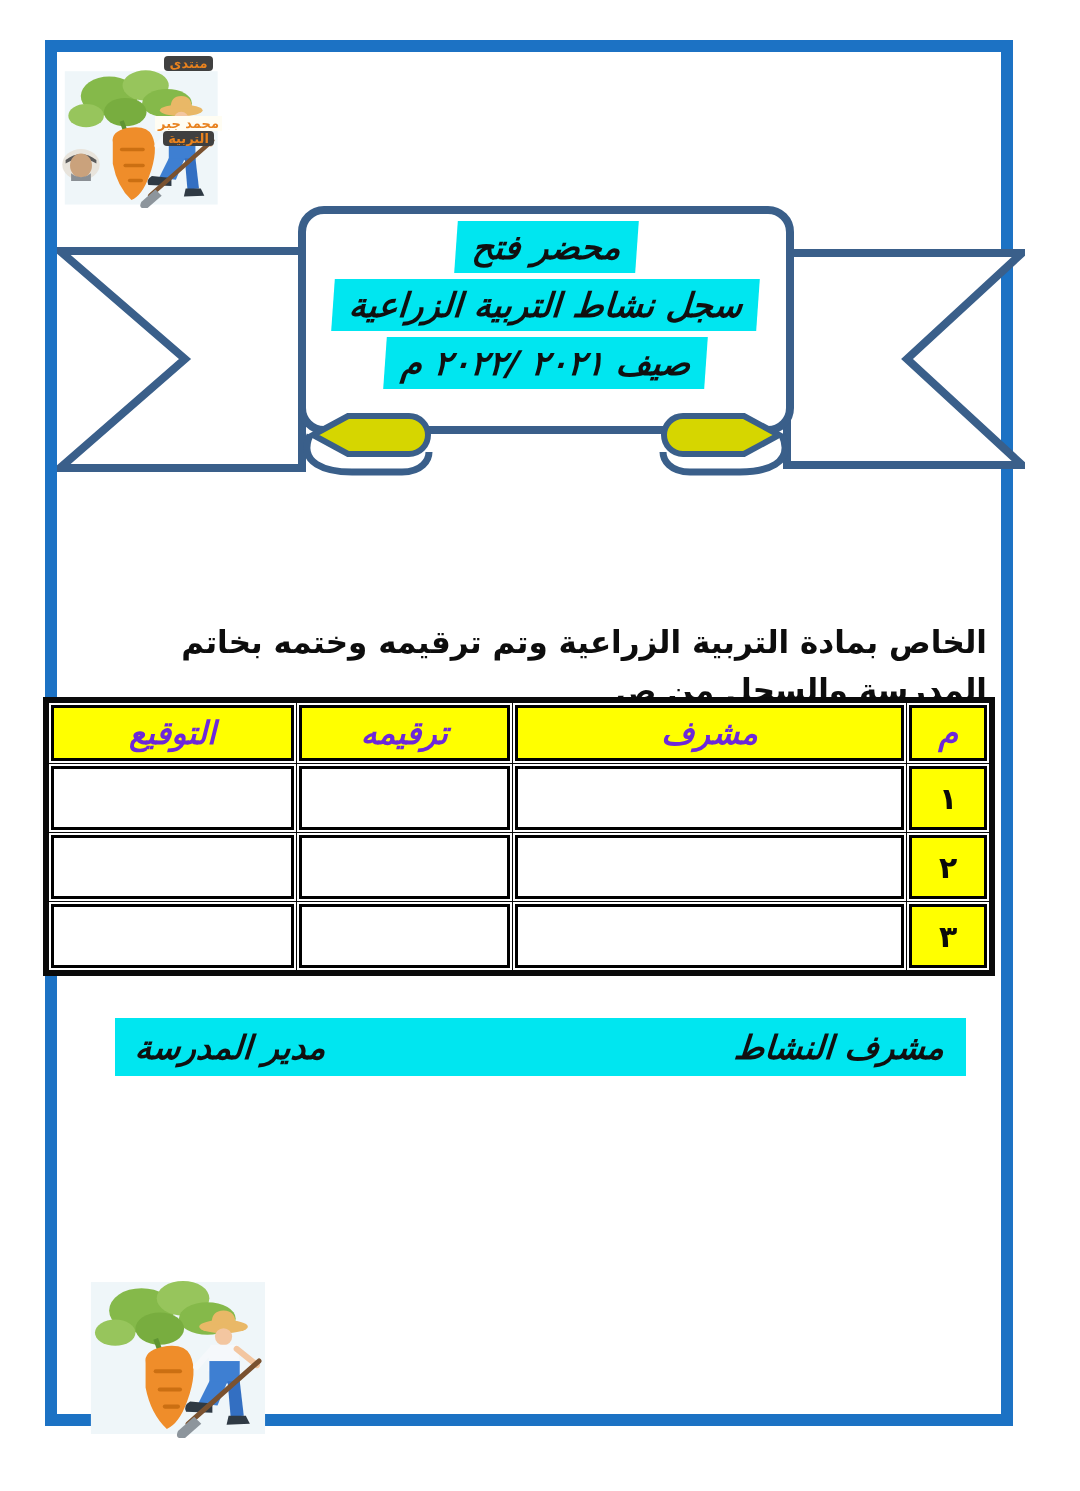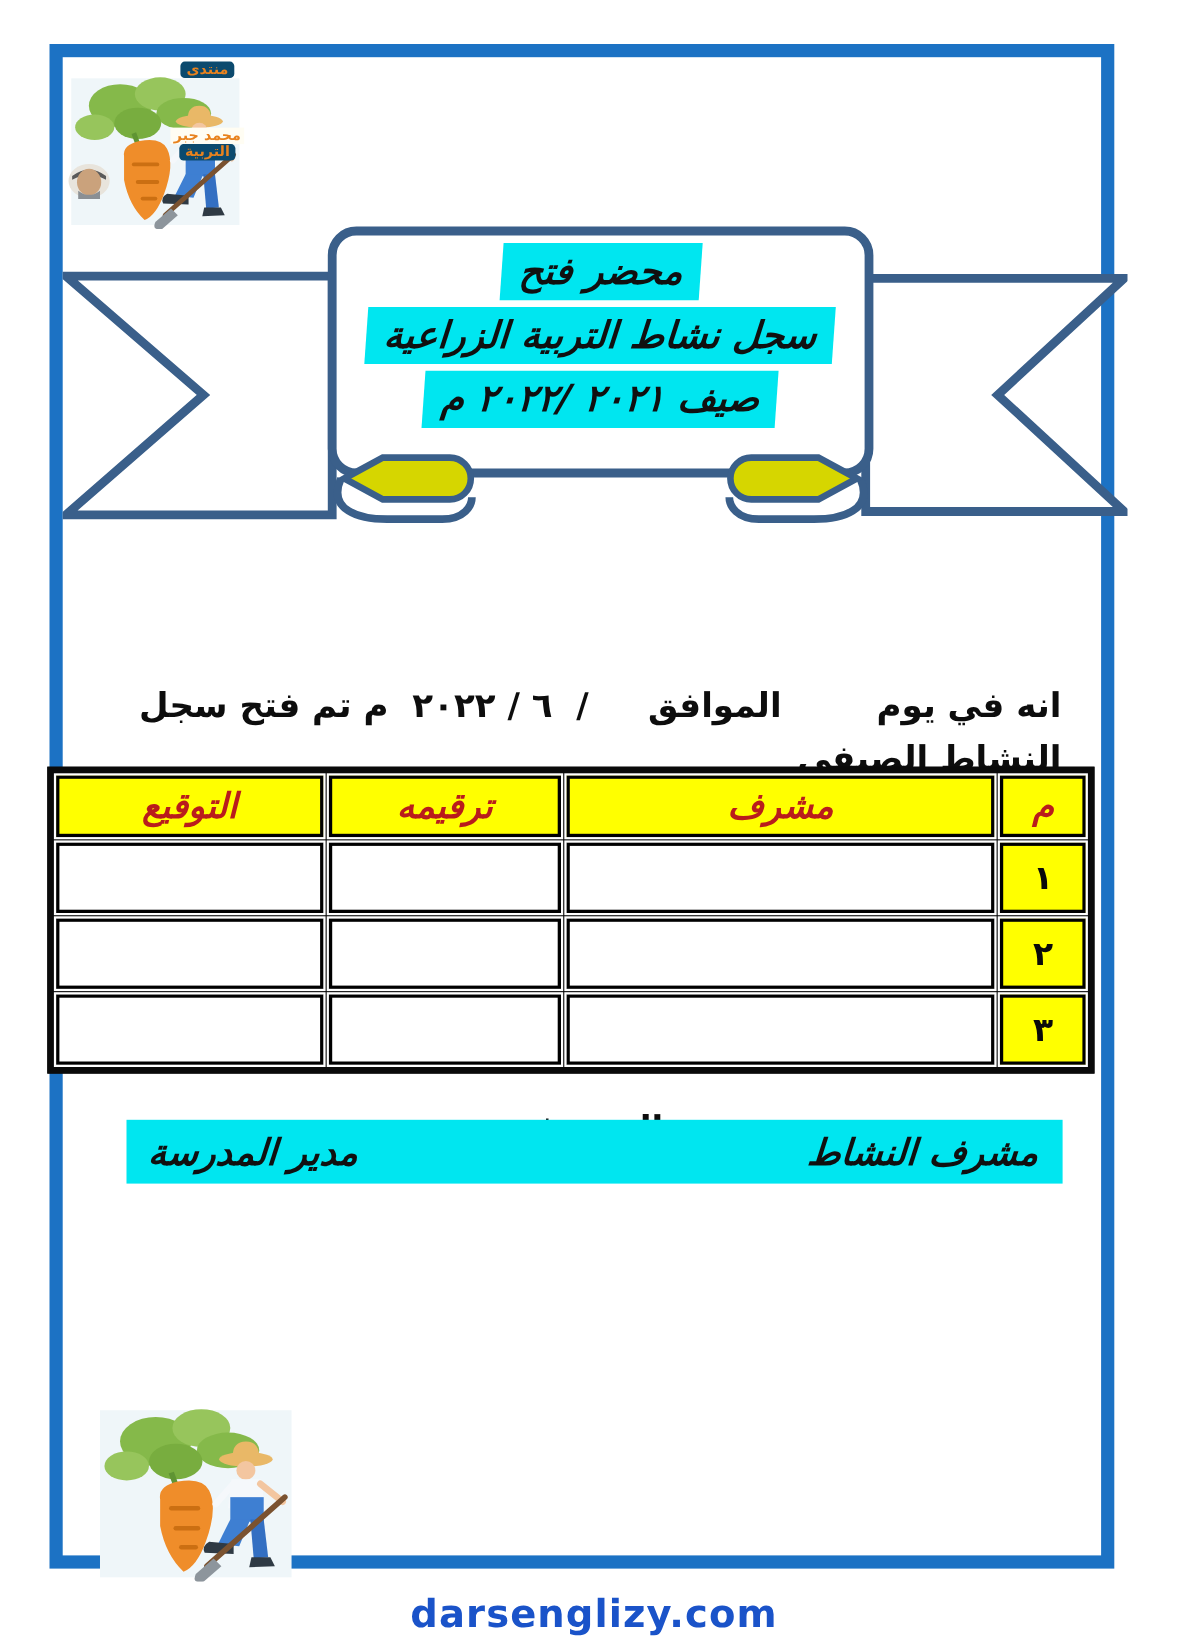--- a/index.html
+++ b/index.html
@@ -16,21 +16,21 @@
   body{font-family:"DejaVu Sans",sans-serif;}
   .page{position:relative;width:1080px;height:1491px;background:#fff;overflow:hidden;margin:0 auto;}
 
   
   .frame{position:absolute;left:45px;top:40px;width:968px;height:1386px;border:12px solid var(--frame-blue);}
 
   
   .logo-top{position:absolute;left:6px;top:2px;width:175px;height:174px;}
   .logo-top .art{position:absolute;left:0;top:0;width:160px;height:166px;}
   .badge{position:absolute;top:2px;right:16px;text-align:center;font-size:13px;line-height:15px;font-weight:bold;color:#e8821e;direction:rtl;}
-  .badge .b-hl{background:#0c4a6e;border-radius:4px;padding:0 5px;display:inline-block;}
+  .badge .b-hl{background:#404040;border-radius:4px;padding:0 5px;display:inline-block;}
   .badge .b-plain{background:#fffdf3;padding:0 3px;display:inline-block;margin-top:45px;}
   .face{position:absolute;left:-2px;top:94px;width:40px;height:33px;}
 
   
   .banner{position:absolute;left:0;top:150px;width:968px;height:285px;}
   .banner svg.shapes{position:absolute;left:0;top:0;width:968px;height:285px;}
   .banner-text{position:absolute;left:243px;top:16px;width:492px;text-align:center;direction:rtl;}
   .title-line{display:inline-block;background:var(--cyan);color:#101010;font-weight:bold;font-style:italic;
     font-size:34px;line-height:46px;padding:3px 16px;margin:3px 0;transform:skewX(-4deg);}
 
@@ -38,21 +38,21 @@
   .body-text{position:absolute;top:470px;right:14px;left:14px;direction:rtl;color:var(--ink);
     font-weight:bold;font-size:31px;line-height:48px;white-space:pre-wrap;}
   .body-text .l1{text-align:right;padding-right:22px;}
   .body-text .l2{text-align:right;}
   .body-text .l3{text-align:center;}
 
   
   .reg-table{position:absolute;top:645px;right:6px;width:952px;direction:rtl;
     border-collapse:separate;border-spacing:5px;background:#0a0a0a;border:3px solid #0a0a0a;}
   .reg-table th,.reg-table td{border:3px solid #000;outline:2px solid #fff;}
-  .reg-table th{background:var(--yellow);height:56px;font-size:32px;font-weight:bold;font-style:italic;color:#b91c1c;text-align:center;}
+  .reg-table th{background:var(--yellow);height:56px;font-size:32px;font-weight:bold;font-style:italic;color:#6d28d9;text-align:center;}
   .reg-table td{background:#fff;height:64px;}
   .reg-table td.num{background:var(--yellow);font-size:30px;font-weight:bold;text-align:center;color:#0a0a0a;}
   col.c-num{width:78px;}col.c-name{width:392px;}col.c-job{width:212px;}col.c-sign{width:244px;}
 
   
   .sign-strip{position:absolute;top:966px;left:58px;right:35px;height:58px;background:var(--cyan);
     display:flex;direction:rtl;justify-content:space-between;align-items:center;padding:0 22px 0 20px;}
   .sign-label{font-size:33px;font-weight:bold;font-style:italic;color:#101010;transform:skewX(-4deg);}
 
   
@@ -133,21 +133,20 @@
         <path d="M722,233 L687,214 L626,214 A19,19 0 0 0 626,252 L687,252 Z" fill="var(--curl-yellow)" stroke="var(--outline-blue)" stroke-width="6"></path>
       </svg>
       <div class="banner-text">
         <div><span class="title-line">محضر فتح</span></div>
         <div><span class="title-line">سجل نشاط التربية الزراعية</span></div>
         <div><span class="title-line">صيف ٢٠٢١ /٢٠٢٢ م</span></div>
       </div>
     </div>
 
     <div class="body-text">
-      <div class="l1">انه في يوم        الموافق     /  ٦ / ٢٠٢٢  م تم فتح سجل النشاط الصيفي</div>
       <div class="l2">الخاص بمادة التربية الزراعية وتم ترقيمه وختمه بخاتم المدرسة والسجل من ص</div>
       <div class="l3">......   الي صفحة .......</div>
     </div>
 
     <table class="reg-table">
       <colgroup>
         <col class="c-num">
           <col class="c-name">
           <col class="c-job">
           <col class="c-sign">
@@ -186,14 +185,13 @@
     </div>
 
     <div class="logo-bottom">
       <svg class="art" viewBox="0 0 180 160">
         <use href="#farmer"></use>
       </svg>
     </div>
 
   </div>
 
-  <div class="site">darsenglizy.com</div>
 </div>
 
 </body></html>

